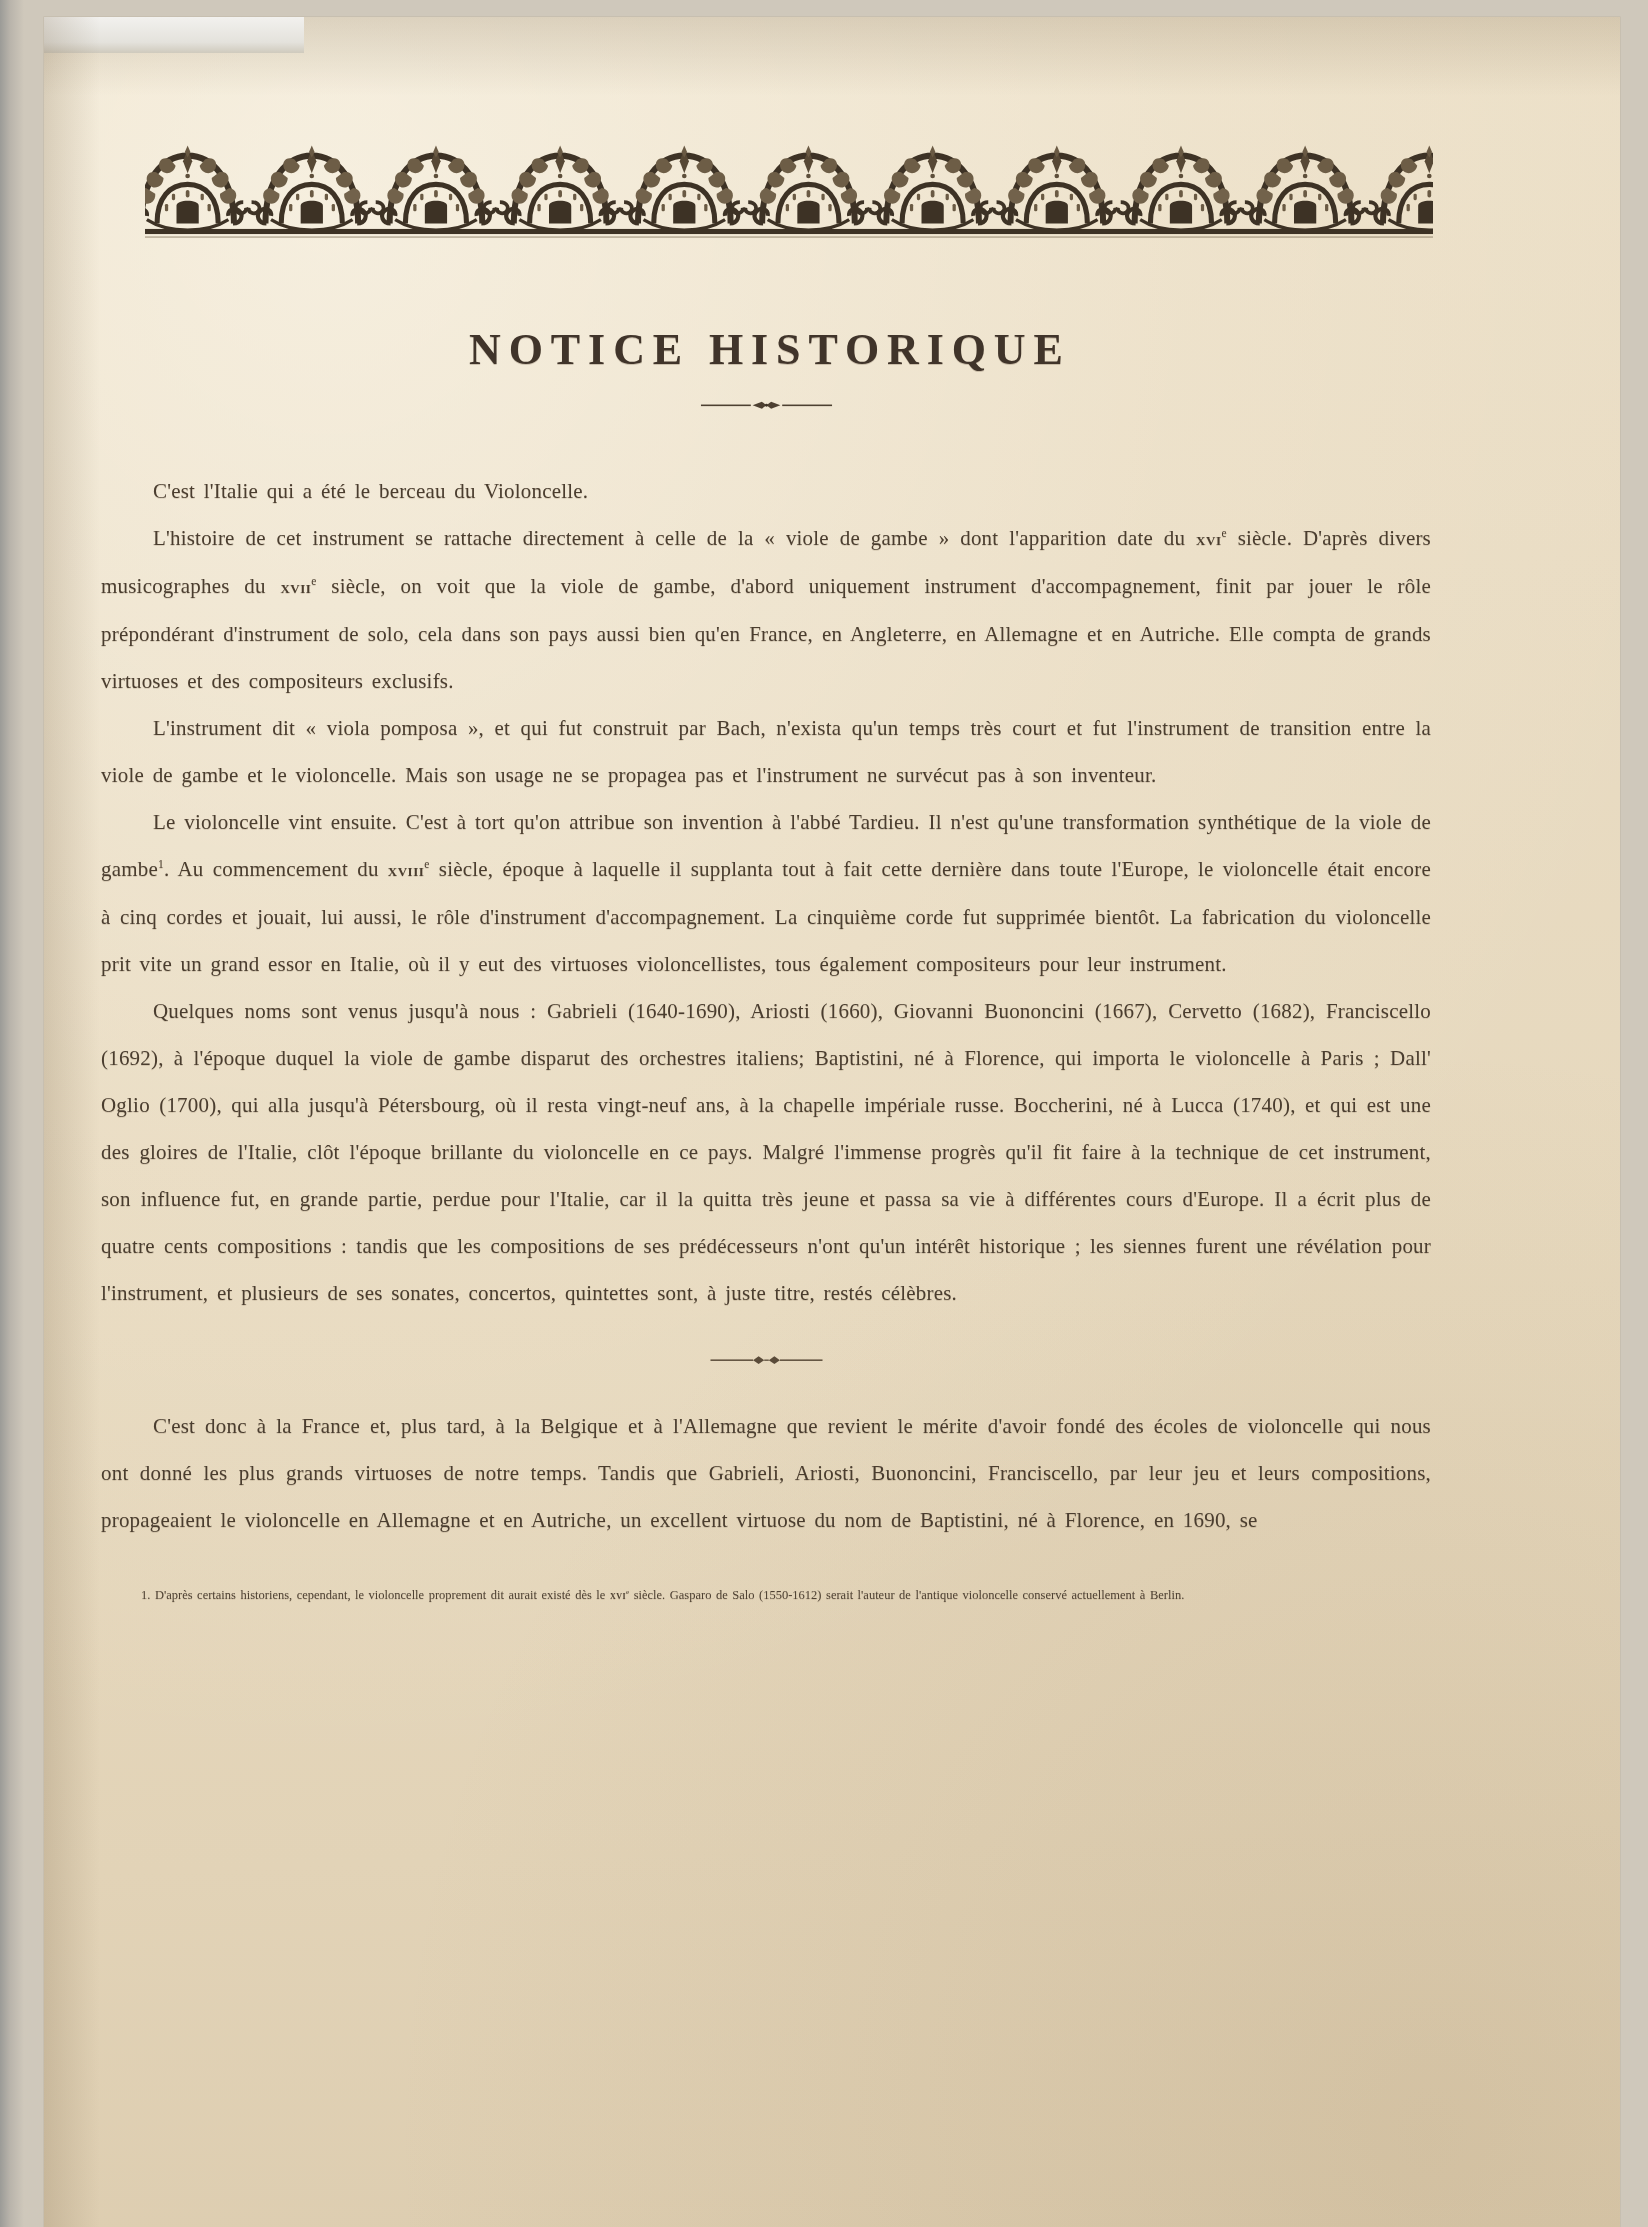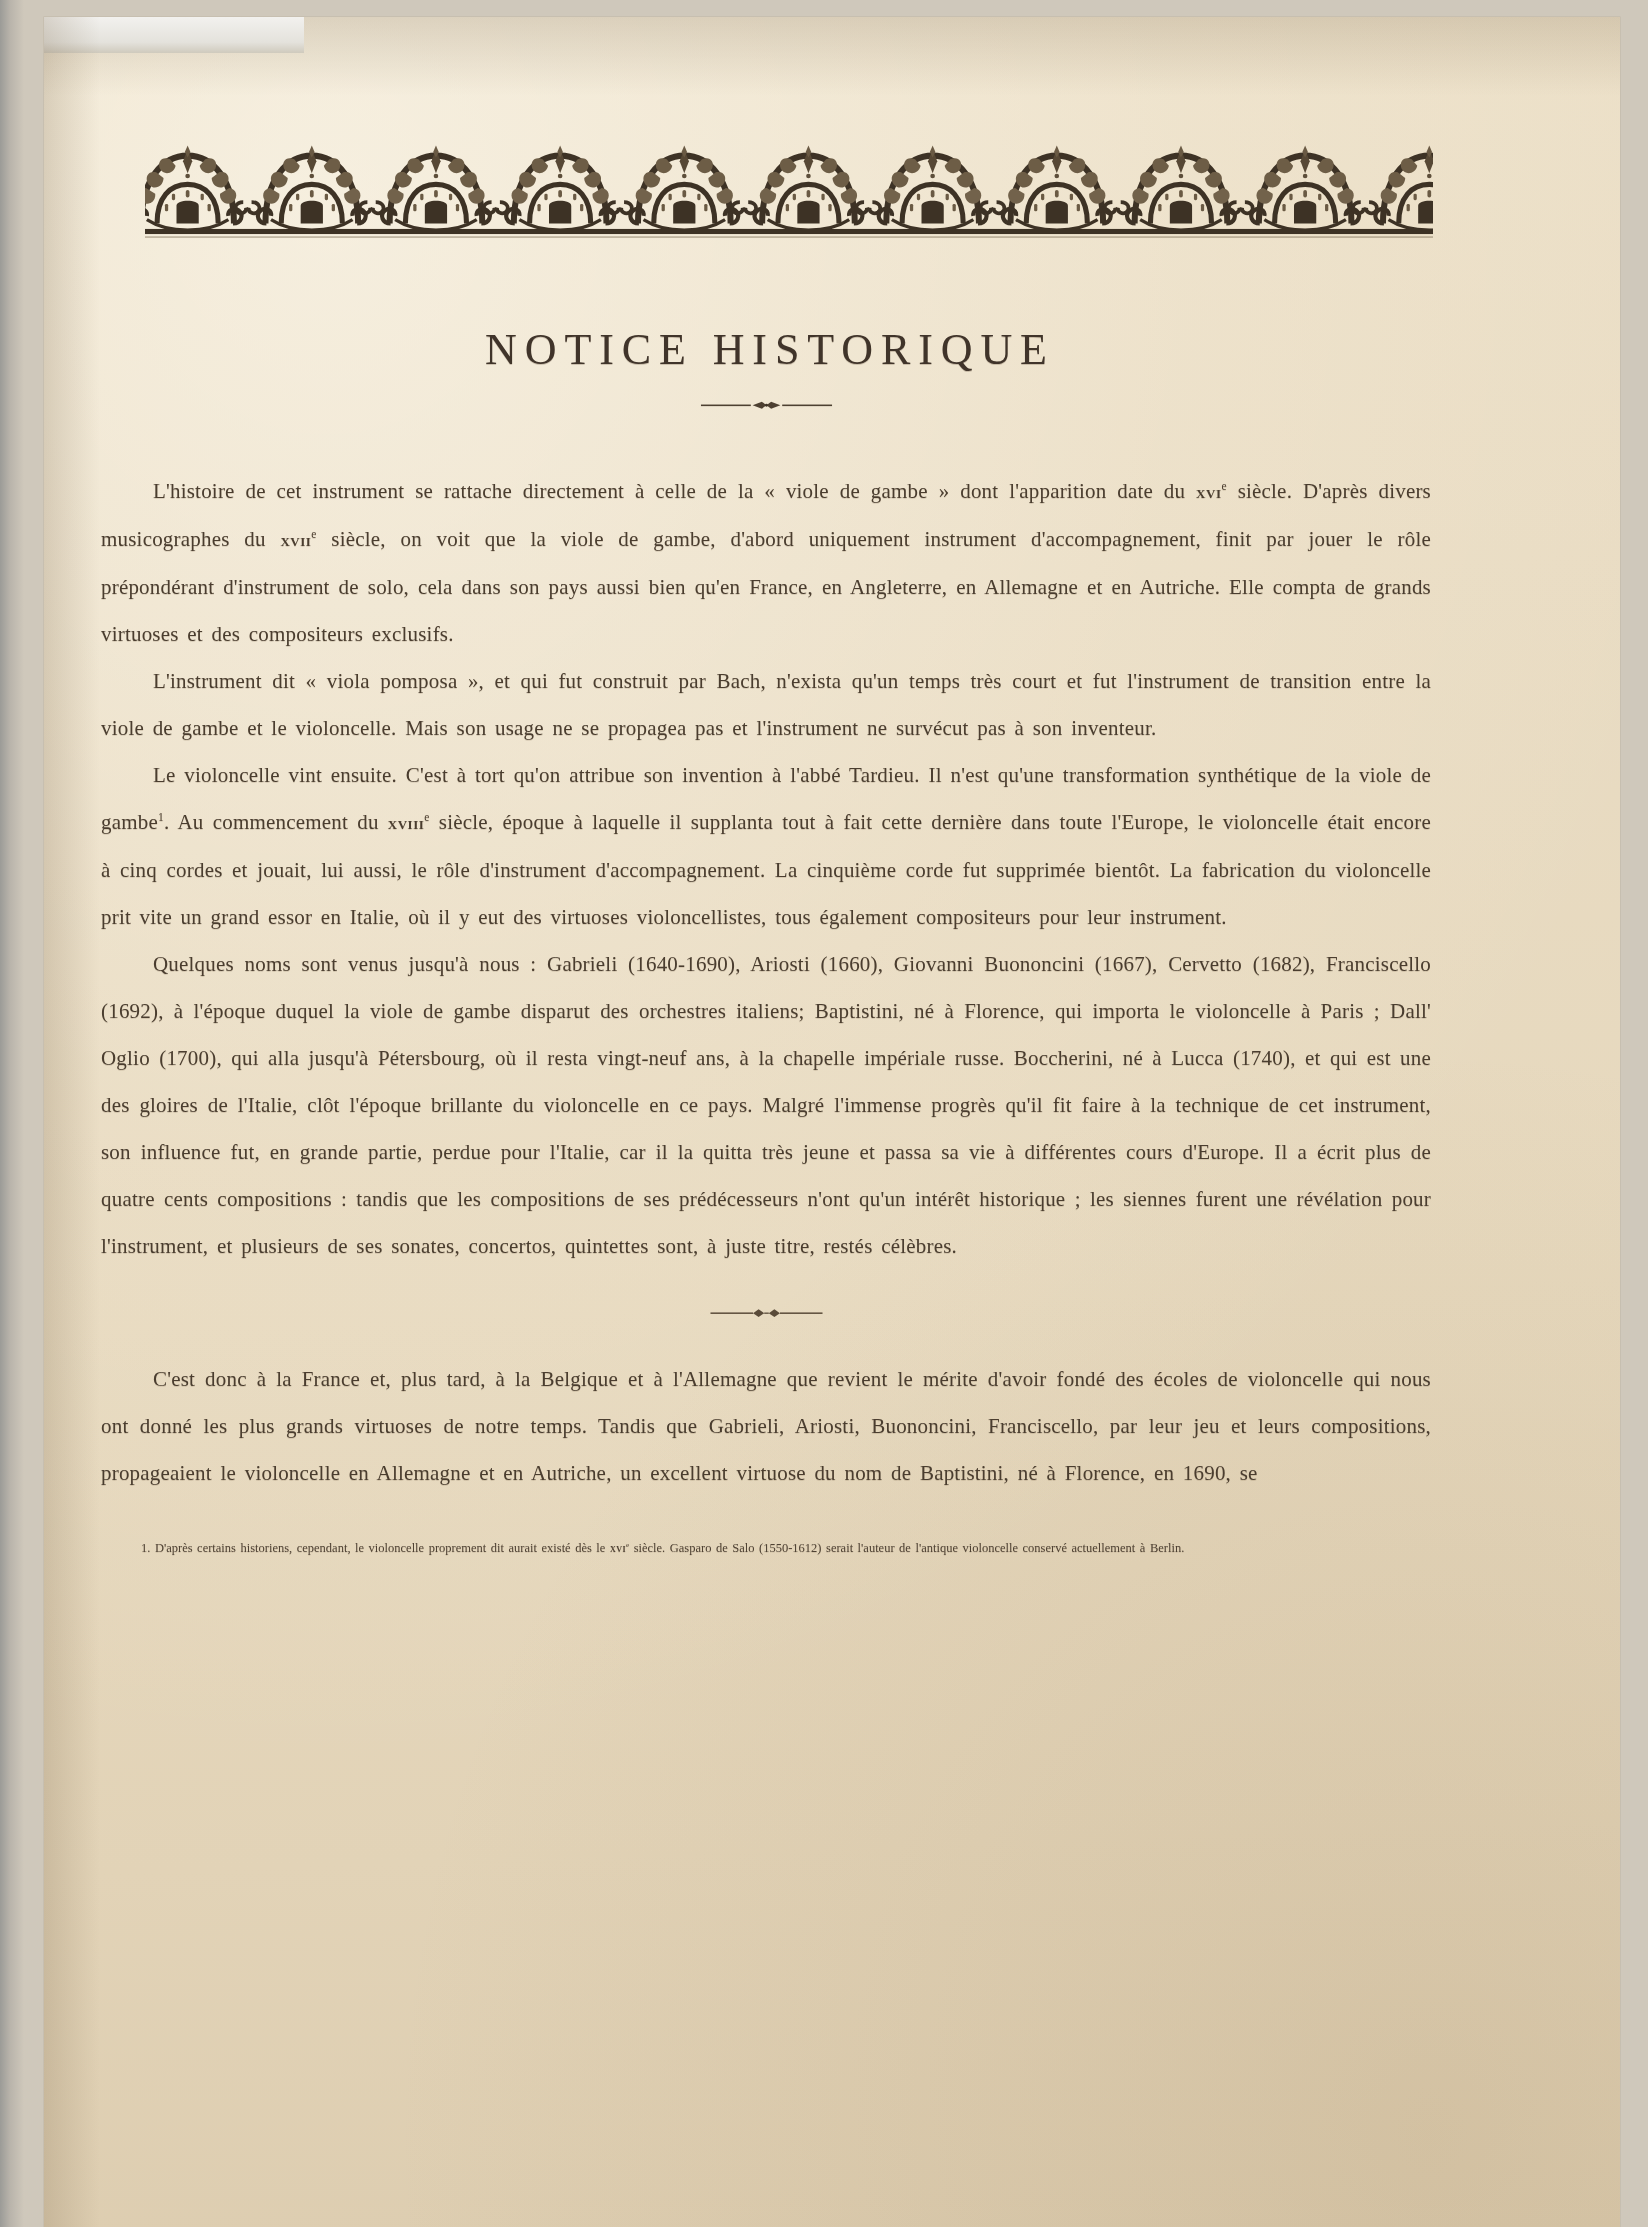--- a/index.html
+++ b/index.html
@@ -93,21 +93,21 @@
     height: 116px;
   }
   .headpiece svg { display: block; width: 100%; height: 100%; }
 
   
   .title-block { margin-top: 70px; text-align: center; }
   .page-title {
     font-family: "Liberation Serif", "DejaVu Serif", serif;
     font-size: 44px;
     letter-spacing: 7.9px;
-    font-weight: 400;
+    font-weight: 700;
     color: #40342a;
     margin: 0;
     text-indent: 7.9px;
     text-shadow: 0 0.5px 0 rgba(90,72,50,0.25);
   }
 
   .title-rule {
     margin: 24px auto 0;
     width: 139px;
     height: 12px;
@@ -240,20 +240,21 @@
             <rect x="8" y="12" width="108" height="3.4" fill="#4d4031"></rect>
             <rect x="184" y="12" width="108" height="3.4" fill="#4d4031"></rect>
             <path d="M120 13.6 L140 6 L150 13.6 L140 21 Z" fill="#4d4031"></path>
             <path d="M180 13.6 L160 6 L150 13.6 L160 21 Z" fill="#4d4031"></path>
             <circle cx="150" cy="13.6" r="3.2" fill="#3d3225"></circle>
           </svg>
         </div>
       </div>
 
       <div class="body">
+        <p>C'est l'Italie qui a été le berceau du Violoncelle.</p>
         <p>L'histoire de cet instrument se rattache directement à celle de la « viole de gambe » dont l'apparition date du <span class="scaps">xvi</span><sup>e</sup> siècle. D'après divers musicographes du <span class="scaps">xvii</span><sup>e</sup> siècle, on voit que la viole de gambe, d'abord uniquement instrument d'accompagnement, finit par jouer le rôle prépondérant d'instrument de solo, cela dans son pays aussi bien qu'en France, en Angleterre, en Allemagne et en Autriche. Elle compta de grands virtuoses et des compositeurs exclusifs.</p>
         <p>L'instrument dit « viola pomposa », et qui fut construit par Bach, n'exista qu'un temps très court et fut l'instrument de transition entre la viole de gambe et le violoncelle. Mais son usage ne se propagea pas et l'instrument ne survécut pas à son inventeur.</p>
         <p>Le violoncelle vint ensuite. C'est à tort qu'on attribue son invention à l'abbé Tardieu. Il n'est qu'une transformation synthétique de la viole de gambe<sup>1</sup>. Au commencement du <span class="scaps">xviii</span><sup>e</sup> siècle, époque à laquelle il supplanta tout à fait cette dernière dans toute l'Europe, le violoncelle était encore à cinq cordes et jouait, lui aussi, le rôle d'instrument d'accompagnement. La cinquième corde fut supprimée bientôt. La fabrication du violoncelle prit vite un grand essor en Italie, où il y eut des virtuoses violoncellistes, tous également compositeurs pour leur instrument.</p>
         <p>Quelques noms sont venus jusqu'à nous : Gabrieli (1640-1690), Ariosti (1660), Giovanni Buononcini (1667), Cervetto (1682), Franciscello (1692), à l'époque duquel la viole de gambe disparut des orchestres italiens; Baptistini, né à Florence, qui importa le violoncelle à Paris ; Dall' Oglio (1700), qui alla jusqu'à Pétersbourg, où il resta vingt-neuf ans, à la chapelle impériale russe. Boccherini, né à Lucca (1740), et qui est une des gloires de l'Italie, clôt l'époque brillante du violoncelle en ce pays. Malgré l'immense progrès qu'il fit faire à la technique de cet instrument, son influence fut, en grande partie, perdue pour l'Italie, car il la quitta très jeune et passa sa vie à différentes cours d'Europe. Il a écrit plus de quatre cents compositions : tandis que les compositions de ses prédécesseurs n'ont qu'un intérêt historique ; les siennes furent une révélation pour l'instrument, et plusieurs de ses sonates, concertos, quintettes sont, à juste titre, restés célèbres.</p>
 
         <div class="divider">
           <svg viewBox="0 0 270 34" aria-hidden="true">
             <rect x="14" y="16" width="92" height="3.2" fill="#5a4b39"></rect>
             <rect x="164" y="16" width="92" height="3.2" fill="#5a4b39"></rect>
             <path d="M106 17.6 L118 9 L130 17.6 L118 26 Z" fill="#5a4b39"></path>

